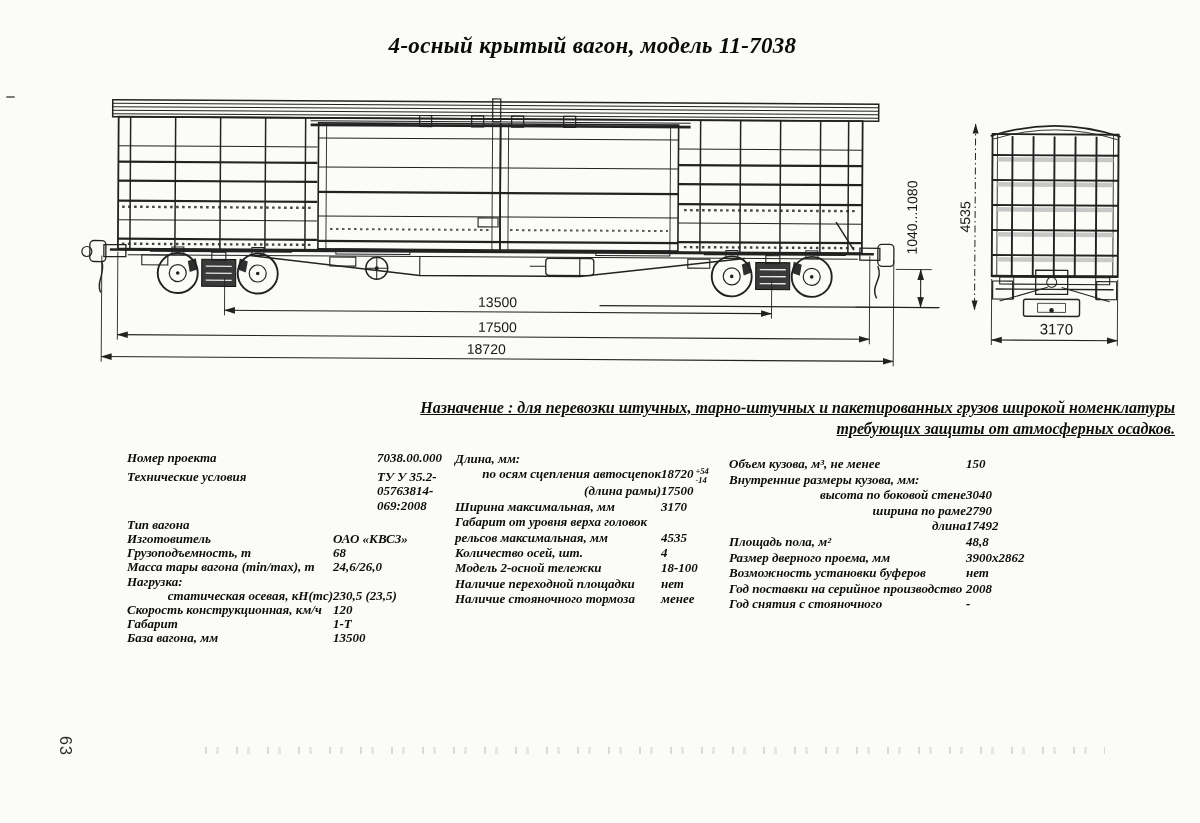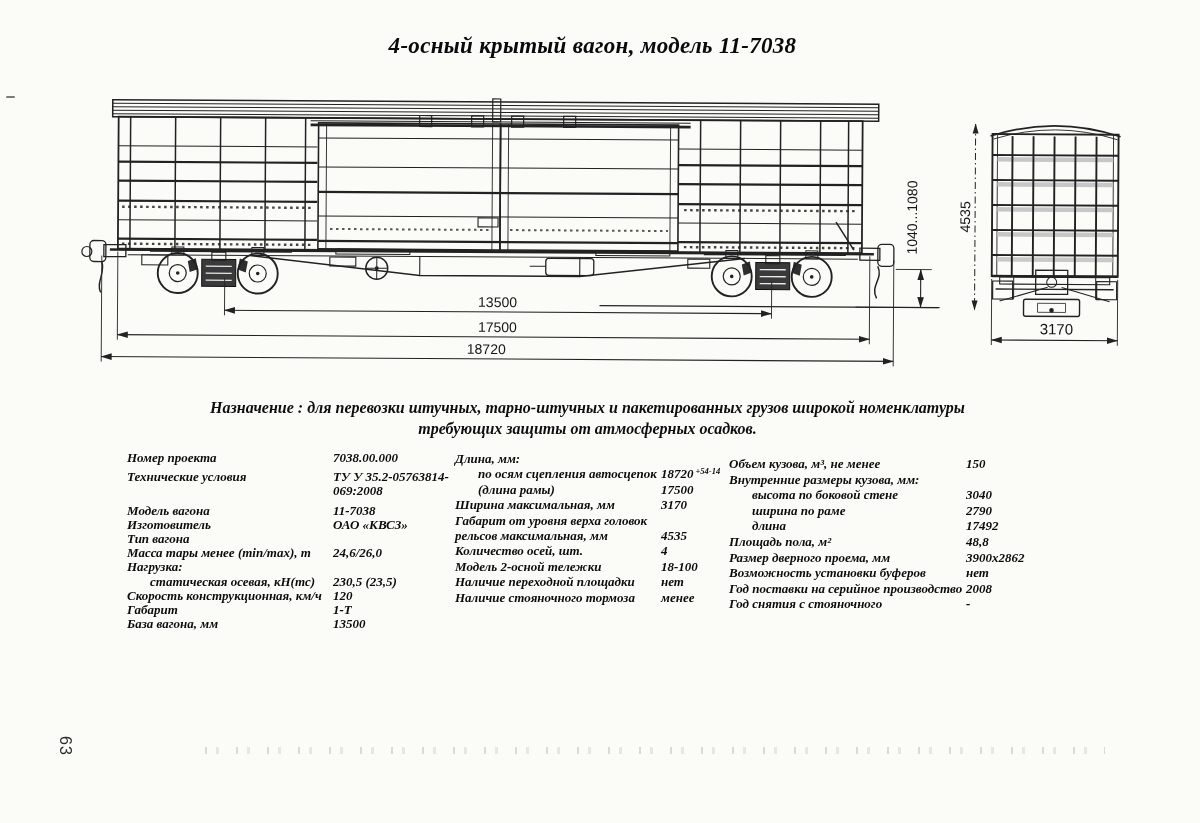--- a/index.html
+++ b/index.html
@@ -8,36 +8,36 @@
     background:#fbfbf8;
     font-family:"Liberation Serif",serif;
     color:#0d0d0d;
   }
   .page-title{
     position:absolute;top:33px;left:0;width:1185px;text-align:center;
     font-size:23px;font-weight:bold;font-style:italic;letter-spacing:.3px;color:#0a0a0a;
   }
   svg.drawing{position:absolute;top:0;left:0;}
   .purpose{
-    position:absolute;top:397px;left:0;width:1175px;text-align:center;
-    font-size:16px;font-weight:bold;font-style:italic;line-height:21px;color:#0e0e0e;
+    position:absolute;top:397px;left:0;width:1175px;text-align:right;
+    font-size:16px;font-weight:bold;font-style:italic;line-height:21px;color:#0e0e0e;text-decoration:underline;
   }
   .spec-col{
     position:absolute;font-size:13px;font-weight:bold;font-style:italic;color:#0c0c0c;
   }
   .col1{left:127px;top:451px;width:330px;--lw:206px;line-height:14.2px;}
   .col2{left:455px;top:451px;width:280px;--lw:206px;line-height:15.4px;}
   .col3{left:729px;top:456px;width:315px;--lw:237px;line-height:15.6px;}
   .spec-row{display:flex;align-items:flex-start;}
-  .spec-row.gap{margin-bottom:5px;}
+  .spec-row.gap{margin-bottom:5px;gap:44px;}
   .spec-label{flex:0 0 var(--lw);width:var(--lw);}
-  .spec-row.indent .spec-label{padding-left:23px;flex-basis:calc(var(--lw) - 23px);width:calc(var(--lw) - 23px);}
+  .spec-row.indent .spec-label{padding-left:23px;flex-basis:calc(var(--lw) - 23px);width:calc(var(--lw) - 23px);text-align:right;}
   .spec-value{white-space:pre-line;}
   .tol{
-    display:inline-flex;flex-direction:row;justify-content:center;
+    display:inline-flex;flex-direction:column;justify-content:center;
     font-size:8.5px;line-height:8.5px;margin-left:2px;transform:translateY(.5px);
   }
   .page-number{
     position:absolute;left:55px;top:737px;
     font-family:"Liberation Sans",sans-serif;font-size:16px;color:#2a2a2a;
     transform:rotate(90deg);letter-spacing:1px;
   }
   .scan-noise{
     position:absolute;left:205px;top:747px;width:900px;height:7px;opacity:.45;
     background:repeating-linear-gradient(90deg,
@@ -249,33 +249,33 @@
     <div class="spec-row gap">
       <span class="spec-label">Номер проекта</span>
       <span class="spec-value">7038.00.000</span>
     </div>
     <div class="spec-row gap">
       <span class="spec-label">Технические условия</span>
       <span class="spec-value">ТУ У 35.2-05763814-
 069:2008</span>
     </div>
     <div class="spec-row">
-      <span class="spec-label">Модель вагона</span>
-      <span class="spec-value">11-7038</span>
+      <span class="spec-label">Тип вагона</span>
+      <span class="spec-value"></span>
     </div>
     <div class="spec-row">
       <span class="spec-label">Изготовитель</span>
       <span class="spec-value">ОАО «КВСЗ»</span>
     </div>
     <div class="spec-row">
-      <span class="spec-label">Тип вагона</span>
-      <span class="spec-value"></span>
-    </div>
-    <div class="spec-row">
-      <span class="spec-label">Масса тары менее (min/max), т</span>
+      <span class="spec-label">Грузоподъемность, т</span>
+      <span class="spec-value">68</span>
+    </div>
+    <div class="spec-row">
+      <span class="spec-label">Масса тары вагона (min/max), т</span>
       <span class="spec-value">24,6/26,0</span>
     </div>
     <div class="spec-row">
       <span class="spec-label">Нагрузка:</span>
       <span class="spec-value"></span>
     </div>
     <div class="spec-row indent">
       <span class="spec-label">статическая осевая, кН(тс)</span>
       <span class="spec-value">230,5 (23,5)</span>
     </div>

